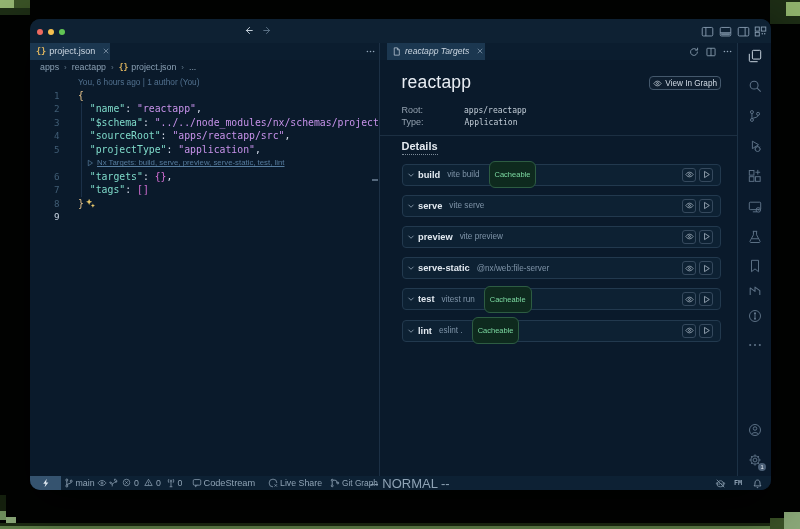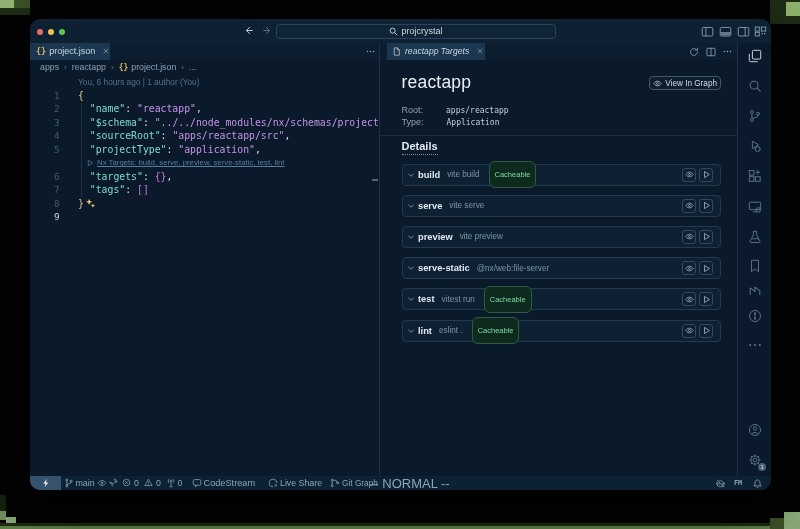--- a/index.html
+++ b/index.html
@@ -63,21 +63,21 @@
 
   
   .g2-tabstrip { position:absolute; top:0; left:0; right:0; height:16.5px; background:#0b1d2f; }
   .g2-content { position:absolute; top:16.5px; left:0; right:0; bottom:0; background:#0a1a2b; color:#d6deeb; }
   .pd-title { position:absolute; left:22px; top:12px; font-size:17.5px; font-weight:500; color:#e9eef4; letter-spacing:.2px; }
   .btn-graph { position:absolute; left:269.9px; top:16.3px; width:71.5px; height:14.5px;
     border:1px solid #44586c; border-radius:4px; background:rgba(255,255,255,0.02);
     display:flex; align-items:center; justify-content:center; gap:3px;
     font-size:8.2px; color:#d2dce6; }
   .meta-row { position:absolute; left:22px; font-size:9px; color:#93a1af; }
-  .meta-row .val { font-family:"DejaVu Sans Mono", monospace; font-size:8px; color:#c3ced8; margin-left:3px;padding-left:20px; }
+  .meta-row .val { font-family:"DejaVu Sans Mono", monospace; font-size:8px; color:#c3ced8; margin-left:21px;padding-left:20px; }
   .pd-divider { position:absolute; left:0; right:0; top:75.5px; height:1px; background:#1c2f42; }
   .pd-targets-h { position:absolute; left:22px; top:80px; font-size:11px; font-weight:bold; color:#e4eaf0;
     padding-bottom:2.5px; border-bottom:1px dotted #7c8b99; }
   .trow { position:absolute; left:22.5px; width:319px; height:22px;
     background:#0d2133; border:1px solid #22394e; border-radius:4px;
     display:flex; align-items:center; }
   .trow .chev { width:8px; height:8px; color:#9aacbc; margin-left:4px; }
   .trow .tname { font-size:9.3px; font-weight:bold; color:#e2e9f0; margin-left:3px; }
   .trow .tcmd { font-size:8.2px; color:#7f94a8; margin-left:7px; }
   .badge { margin-left:9px; height:27px; padding:0 5px; border:1px solid #2d5c42; border-radius:6px;
@@ -132,29 +132,20 @@
       <svg viewBox="0 0 16 16" width="11" height="11" fill="none" stroke="currentColor" stroke-width="1.4" stroke-linecap="round" stroke-linejoin="round">
           <path d="M9.5 3.5 5 8l4.5 4.5M5 8h8.5"></path>
         </svg>
     </span>
     <span class="nav-arrow" style="left:231.5px;color:#5c7186">
       <svg viewBox="0 0 16 16" width="11" height="11" fill="none" stroke="currentColor" stroke-width="1.4" stroke-linecap="round" stroke-linejoin="round">
           <path d="M6.5 3.5 11 8l-4.5 4.5M11 8H2.5"></path>
         </svg>
     </span>
 
-    <div class="searchbox">
-      <span style="width:9px;height:9px">
-        <svg viewBox="0 0 16 16" width="9" height="9" fill="none" stroke="currentColor" stroke-width="1.6">
-            <circle cx="6.5" cy="6.5" r="4.5"></circle>
-            <path d="M10 10l4.5 4.5"></path>
-          </svg>
-      </span>
-      <span>projcrystal</span>
-    </div>
 
     <span class="tb-ico" style="left:670.5px">
       <svg viewBox="0 0 16 16" width="13" height="13" fill="none" stroke="currentColor" stroke-width="1.1">
           <rect x="1.5" y="3" width="13" height="10.5" rx="1.5"></rect>
           <path d="M6 3v10.5"></path>
         </svg>
     </span>
     <span class="tb-ico" style="left:688.5px">
       <svg viewBox="0 0 16 16" width="13" height="13" fill="none" stroke="currentColor" stroke-width="1.1">
           <rect x="1.5" y="3" width="13" height="10.5" rx="1.5"></rect>

